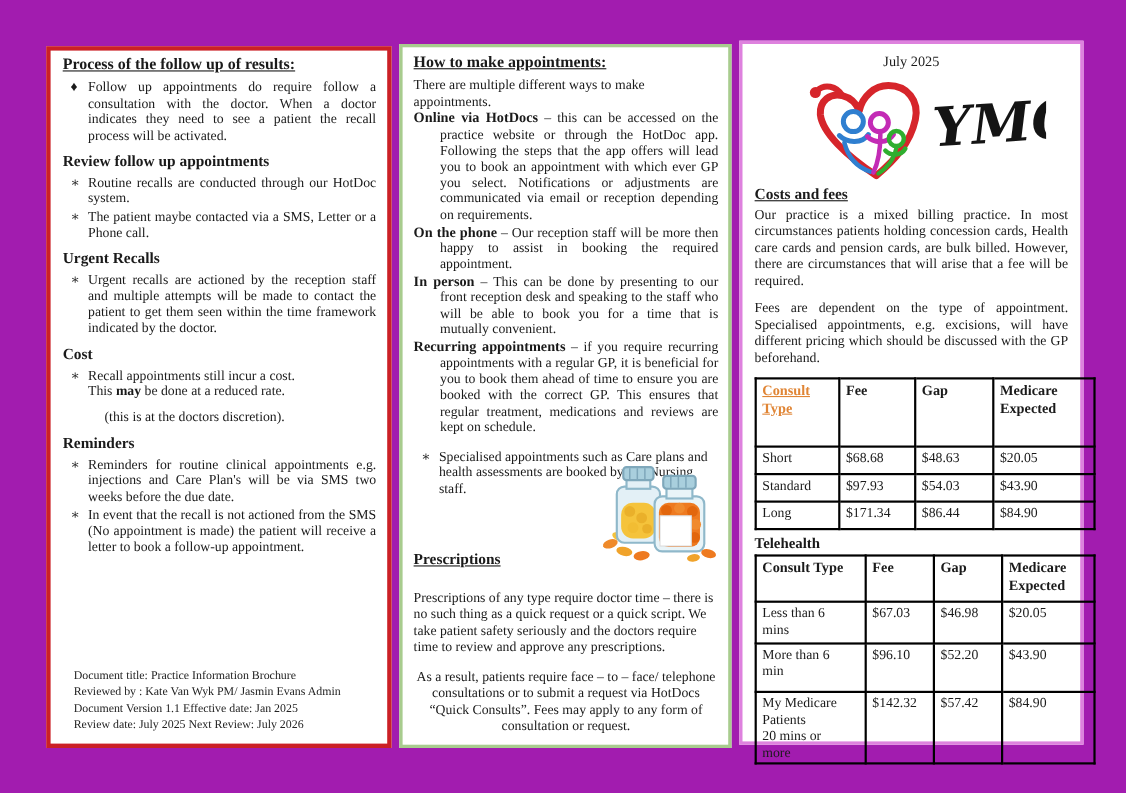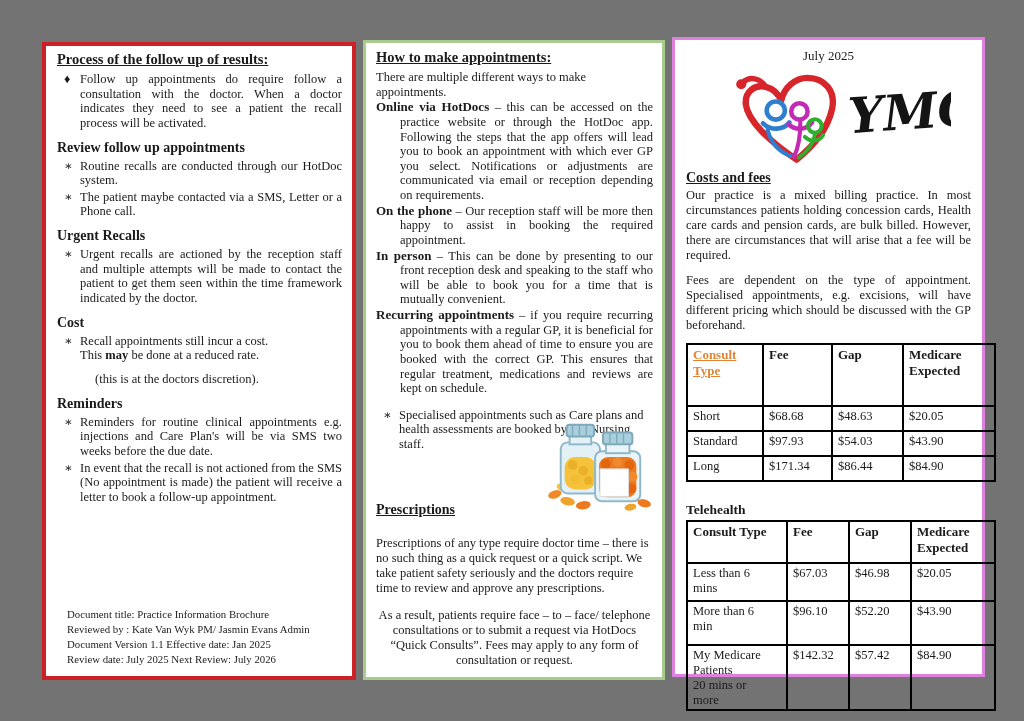--- a/index.html
+++ b/index.html
@@ -1,18 +1,18 @@
 <!DOCTYPE html>
 <html><head>
 <meta charset="utf-8">
 <style>
   * { margin:0; padding:0; box-sizing:border-box; }
   html,body { width:1024px; height:721px; background:#ffffff; overflow:hidden; }
   body { font-family:"Liberation Serif","DejaVu Serif",serif; color:#1a1a1a; }
-  .page { position:relative; width:1024px; height:721px; background:#737373; }
+  .page { position:relative; width:1024px; height:721px; background:#a21caf; }
 
   .panel { position:absolute; background:#fff; }
   .panel-left  { left:42px;  top:42px; width:314px; height:638px; border:4px solid #cb2026; padding:5px 10px 6px 11px; }
   .panel-mid   { left:363px; top:40px; width:302px; height:640px; border:3px solid #a8cc8e; padding:6px 9px 6px 10px; }
   .panel-right { left:672px; top:37px; width:313px; height:640px; border:3px solid #de81de; padding:6px 11px 6px 11px; }
 
   .h-title { font-size:14.5px; font-weight:bold; text-decoration:underline; margin-bottom:4px; }
   .h-sec   { font-size:14px; font-weight:bold; margin-top:9px; margin-bottom:3px; }
 
   .bullet { display:flex; font-size:12.5px; line-height:1.17; margin-bottom:2px; }
@@ -39,21 +39,21 @@
   .costs-head { font-size:14px; font-weight:bold; text-decoration:underline; margin-top:4px; margin-bottom:2px; }
   .costs-p { font-size:12.5px; line-height:1.2; text-align:justify; margin-bottom:10px; }
 
   table.fees { border-collapse:collapse; width:100%; table-layout:fixed; }
   table.fees td, table.fees th { border:2px solid #000; vertical-align:top; padding:2px 4px 1px 5px; font-size:12.5px; text-align:left; }
   table.fees th { font-size:13px; font-weight:bold; }
   th.consult-orange { color:#e08535; text-decoration:underline; }
   .t1 th { height:62px; }
   .t1 td { height:25px; }
   .pre { white-space:pre-line; }
-  .tele-label { font-size:13.5px; font-weight:bold; margin:20px 0 2px 0; }
+  .tele-label { font-size:13.5px; font-weight:bold; margin:4px 0 2px 0; }
   .t2 th { height:42px; }
 </style>
 </head>
 <body>
 
 <div class="page">
 
   <div class="panel panel-left">
     <div class="h-title">Process of the follow up of results:</div>
 

